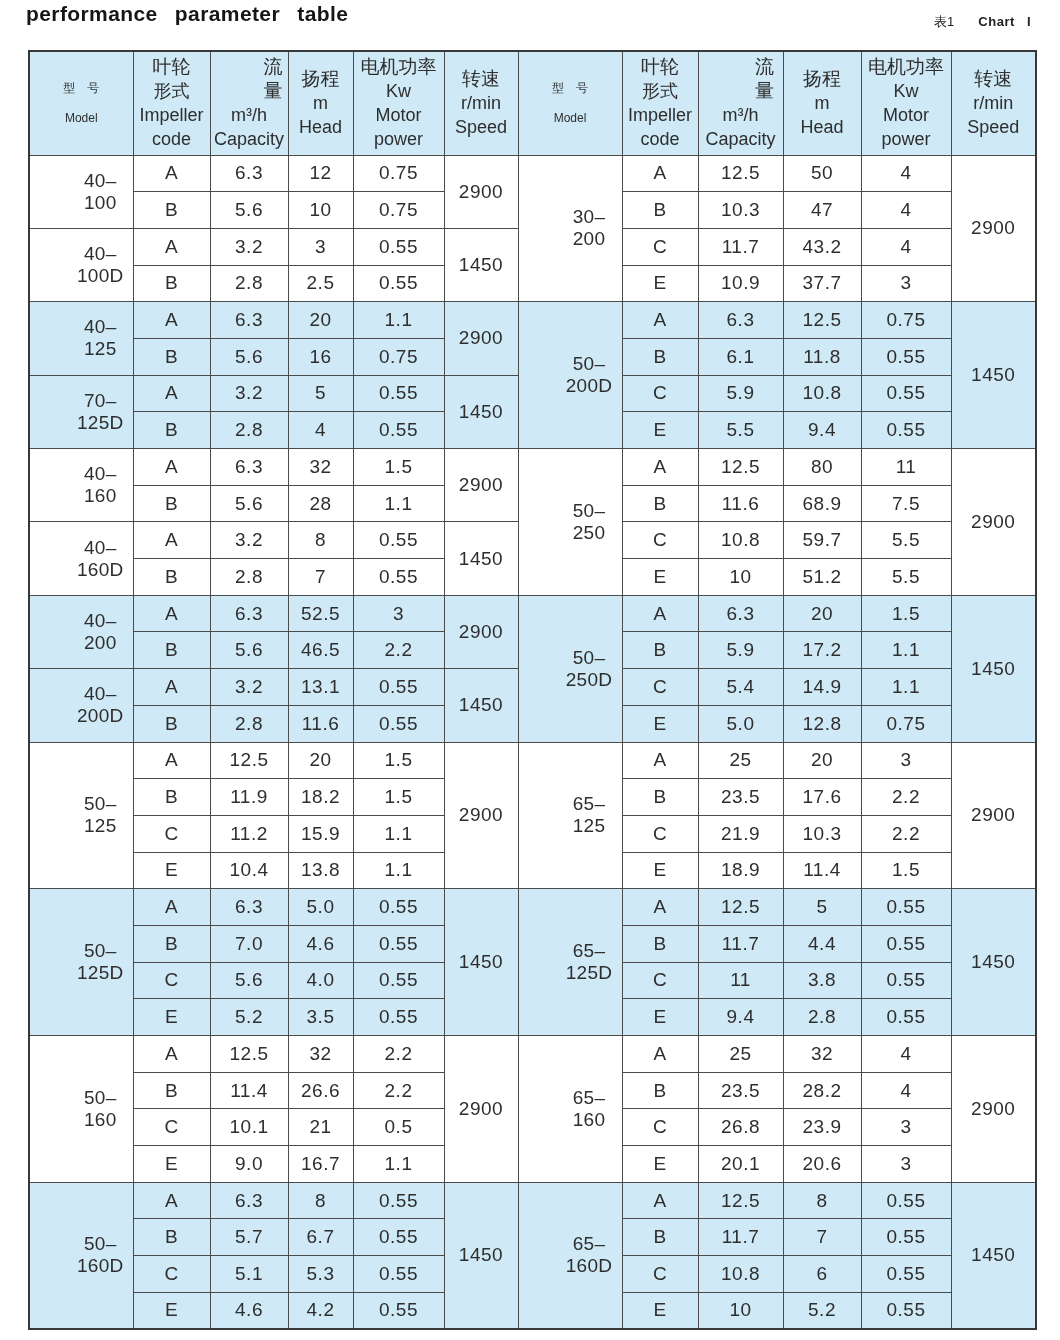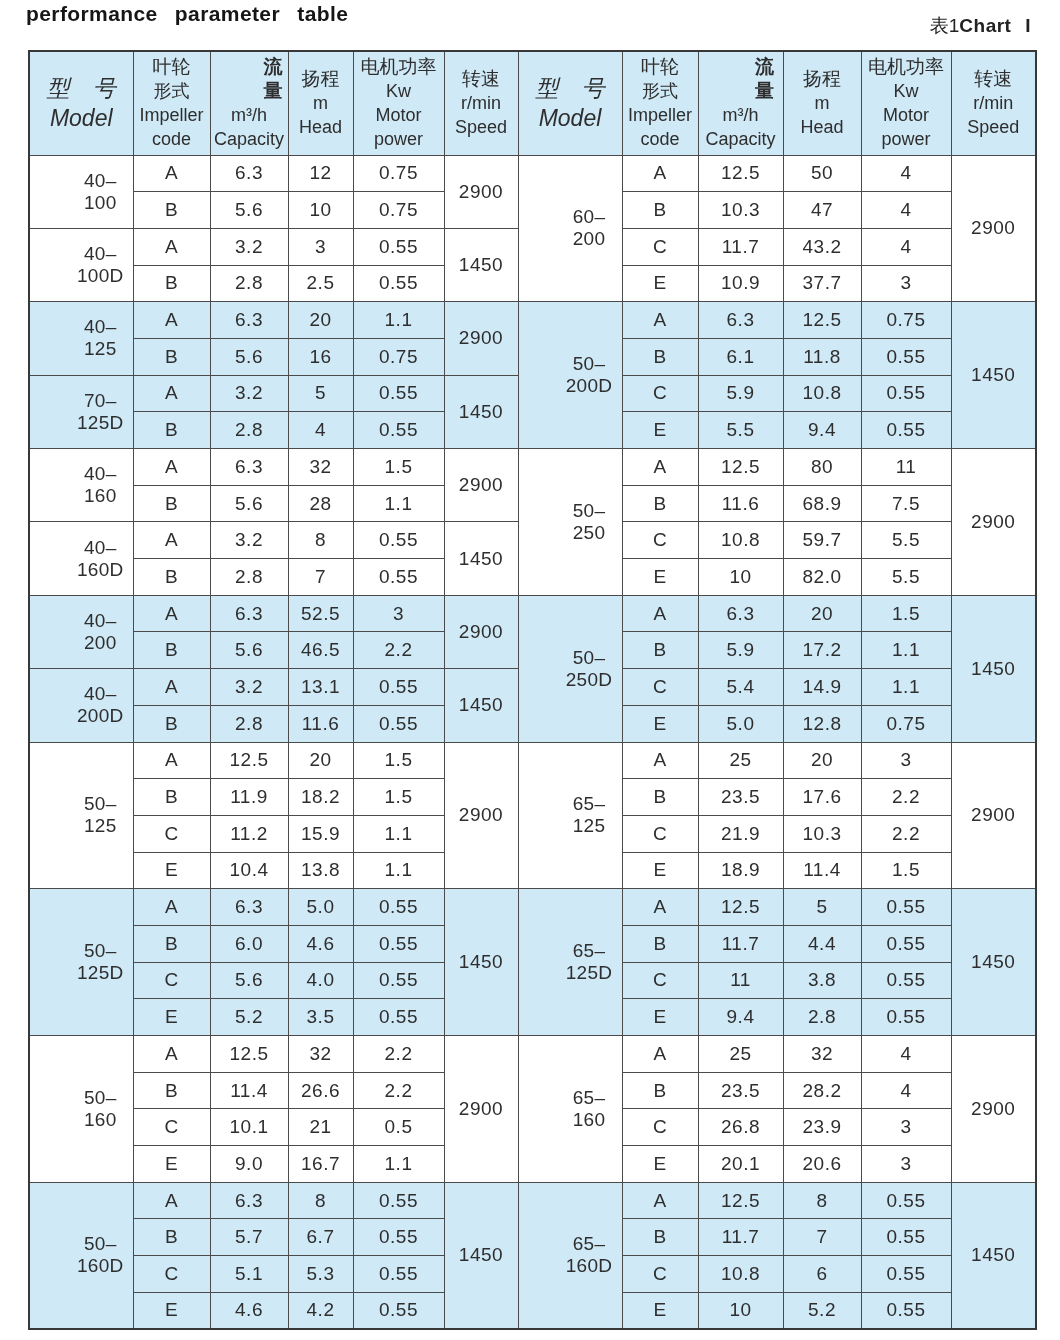--- a/index.html
+++ b/index.html
@@ -20,41 +20,41 @@
   }
   .sheet{position:relative;width:1060px;height:1340px;}
   .header-bar{position:relative;width:1007px;margin-left:28px;height:50px;}
   .page-title{
     position:absolute;left:-2px;top:2px;margin:0;
     font-size:21px;font-weight:bold;color:#161616;
     letter-spacing:0.4px;word-spacing:11px;
   }
   .caption{
     position:absolute;right:4px;top:13px;
-    font-size:19px;color:#222;
-    display:flex;align-items:baseline;
+    font-size:13px;color:#222;
+    display:flex;gap:24px;align-items:baseline;
   }
   .caption .cap-en{letter-spacing:0.5px;word-spacing:8px;font-weight:bold;}
   table.perf{
     width:1007px;margin-left:28px;
     border-collapse:collapse;table-layout:fixed;
     border:2px solid var(--border-outer);
   }
   th,td{
     border:1px solid var(--border);
     text-align:center;vertical-align:middle;
     padding:0;overflow:hidden;
   }
   th.hdr{
     background:var(--blue);
     height:104px;font-weight:normal;color:var(--text);
   }
   .hl{line-height:24px;font-size:18px;}
-  .hdr-model .hl{line-height:30px;font-size:23px;font-style:italic;}
-  .hdr-capacity .hl:first-child{font-weight:bold;padding-left:48px;}
+  .hdr-model .hl{line-height:30px;font-size:12px;}
+  .hdr-capacity .hl:first-child{font-weight:normal;padding-left:48px;}
   .hl-cn{font-size:19px;}
   td{
     height:36.7px;
     font-size:19px;letter-spacing:0.5px;
   }
   td.bg-blue{background:var(--blue);}
   td.bg-white{background:var(--white);}
   td.c-model{letter-spacing:0.3px;padding-left:38px;}
 </style>
 </head>
@@ -151,21 +151,21 @@
         </tr>
       </thead>
     <tbody id="tbody">
         <tr>
           <td class="c-model bg-white" rowspan="2">40–100</td>
           <td class="c-code bg-white">A</td>
           <td class="c-cap bg-white">6.3</td>
           <td class="c-head bg-white">12</td>
           <td class="c-pow bg-white">0.75</td>
           <td class="c-speed bg-white" rowspan="2">2900</td>
-          <td class="c-model bg-white" rowspan="4">60–200</td>
+          <td class="c-model bg-white" rowspan="4">30–200</td>
           <td class="c-code bg-white">A</td>
           <td class="c-cap bg-white">12.5</td>
           <td class="c-head bg-white">50</td>
           <td class="c-pow bg-white">4</td>
           <td class="c-speed bg-white" rowspan="4">2900</td>
         </tr>
         <tr>
           <td class="c-code bg-white">B</td>
           <td class="c-cap bg-white">5.6</td>
           <td class="c-head bg-white">10</td>
@@ -279,21 +279,21 @@
           <td class="c-head bg-white">59.7</td>
           <td class="c-pow bg-white">5.5</td>
         </tr>
         <tr>
           <td class="c-code bg-white">B</td>
           <td class="c-cap bg-white">2.8</td>
           <td class="c-head bg-white">7</td>
           <td class="c-pow bg-white">0.55</td>
           <td class="c-code bg-white">E</td>
           <td class="c-cap bg-white">10</td>
-          <td class="c-head bg-white">82.0</td>
+          <td class="c-head bg-white">51.2</td>
           <td class="c-pow bg-white">5.5</td>
         </tr>
         <tr>
           <td class="c-model bg-blue" rowspan="2">40–200</td>
           <td class="c-code bg-blue">A</td>
           <td class="c-cap bg-blue">6.3</td>
           <td class="c-head bg-blue">52.5</td>
           <td class="c-pow bg-blue">3</td>
           <td class="c-speed bg-blue" rowspan="2">2900</td>
           <td class="c-model bg-blue" rowspan="4">50–250D</td>
@@ -388,21 +388,21 @@
           <td class="c-speed bg-blue" rowspan="4">1450</td>
           <td class="c-model bg-blue" rowspan="4">65–125D</td>
           <td class="c-code bg-blue">A</td>
           <td class="c-cap bg-blue">12.5</td>
           <td class="c-head bg-blue">5</td>
           <td class="c-pow bg-blue">0.55</td>
           <td class="c-speed bg-blue" rowspan="4">1450</td>
         </tr>
         <tr>
           <td class="c-code bg-blue">B</td>
-          <td class="c-cap bg-blue">6.0</td>
+          <td class="c-cap bg-blue">7.0</td>
           <td class="c-head bg-blue">4.6</td>
           <td class="c-pow bg-blue">0.55</td>
           <td class="c-code bg-blue">B</td>
           <td class="c-cap bg-blue">11.7</td>
           <td class="c-head bg-blue">4.4</td>
           <td class="c-pow bg-blue">0.55</td>
         </tr>
         <tr>
           <td class="c-code bg-blue">C</td>
           <td class="c-cap bg-blue">5.6</td>

